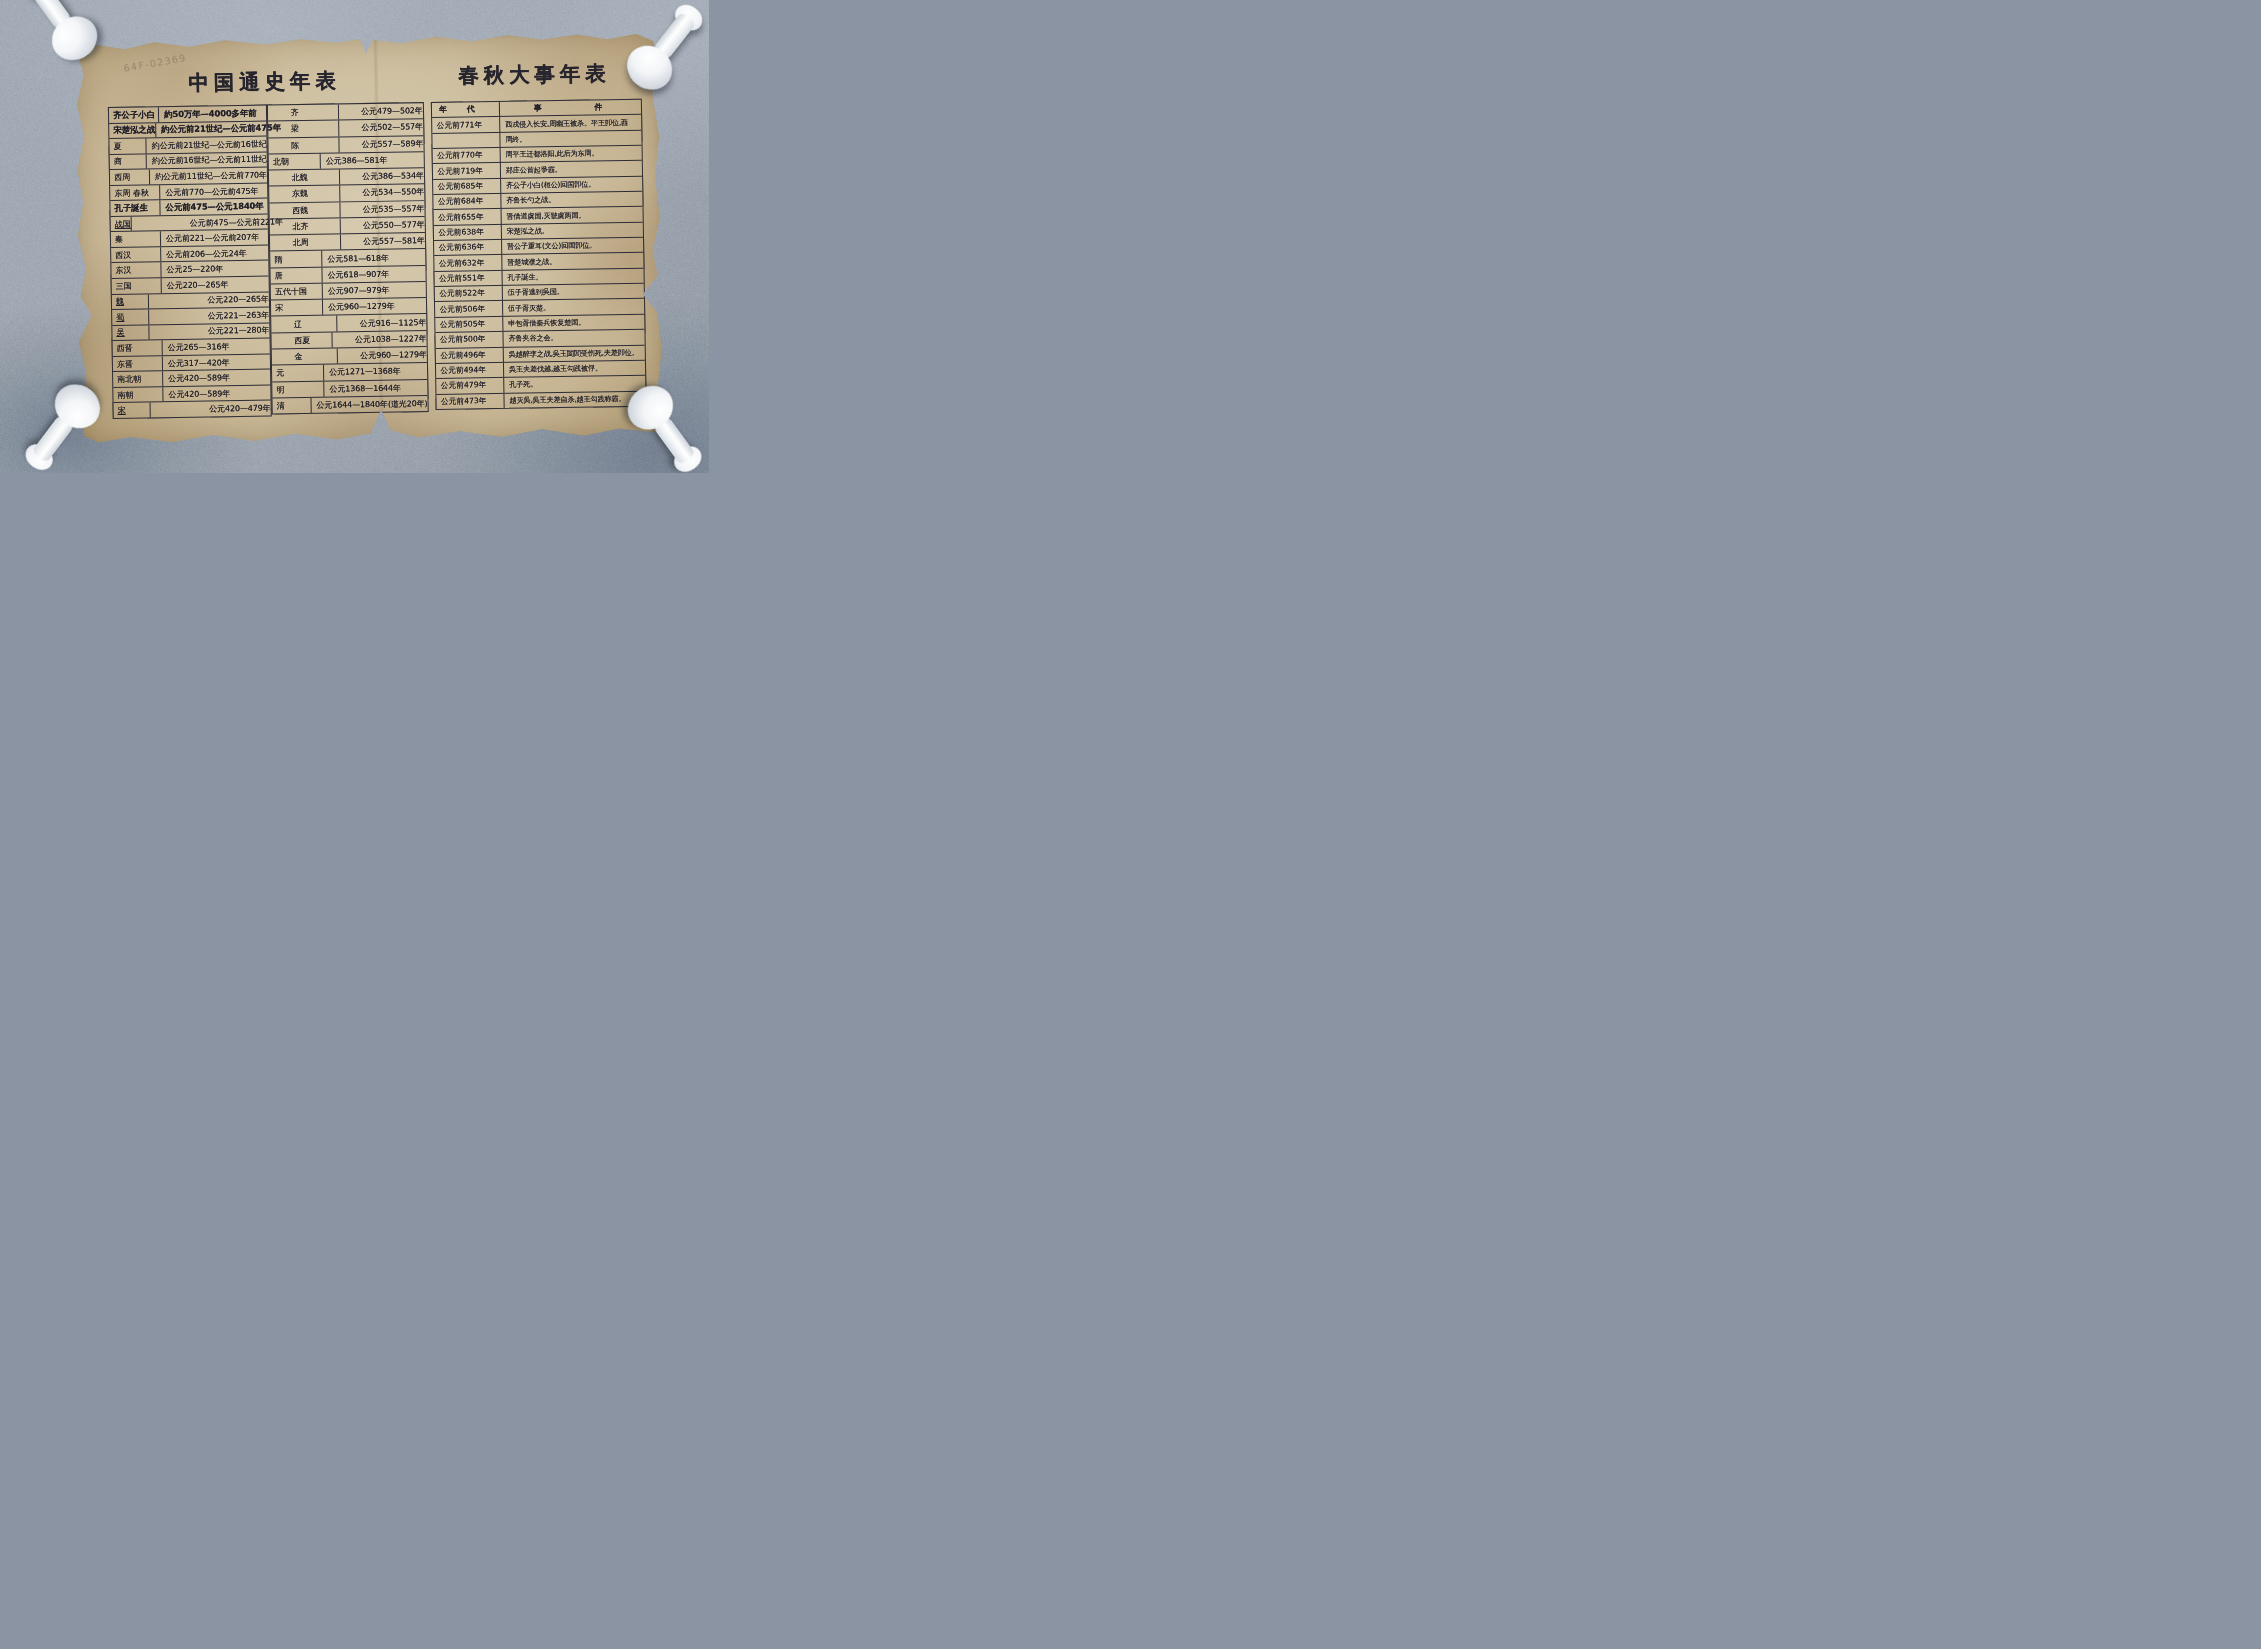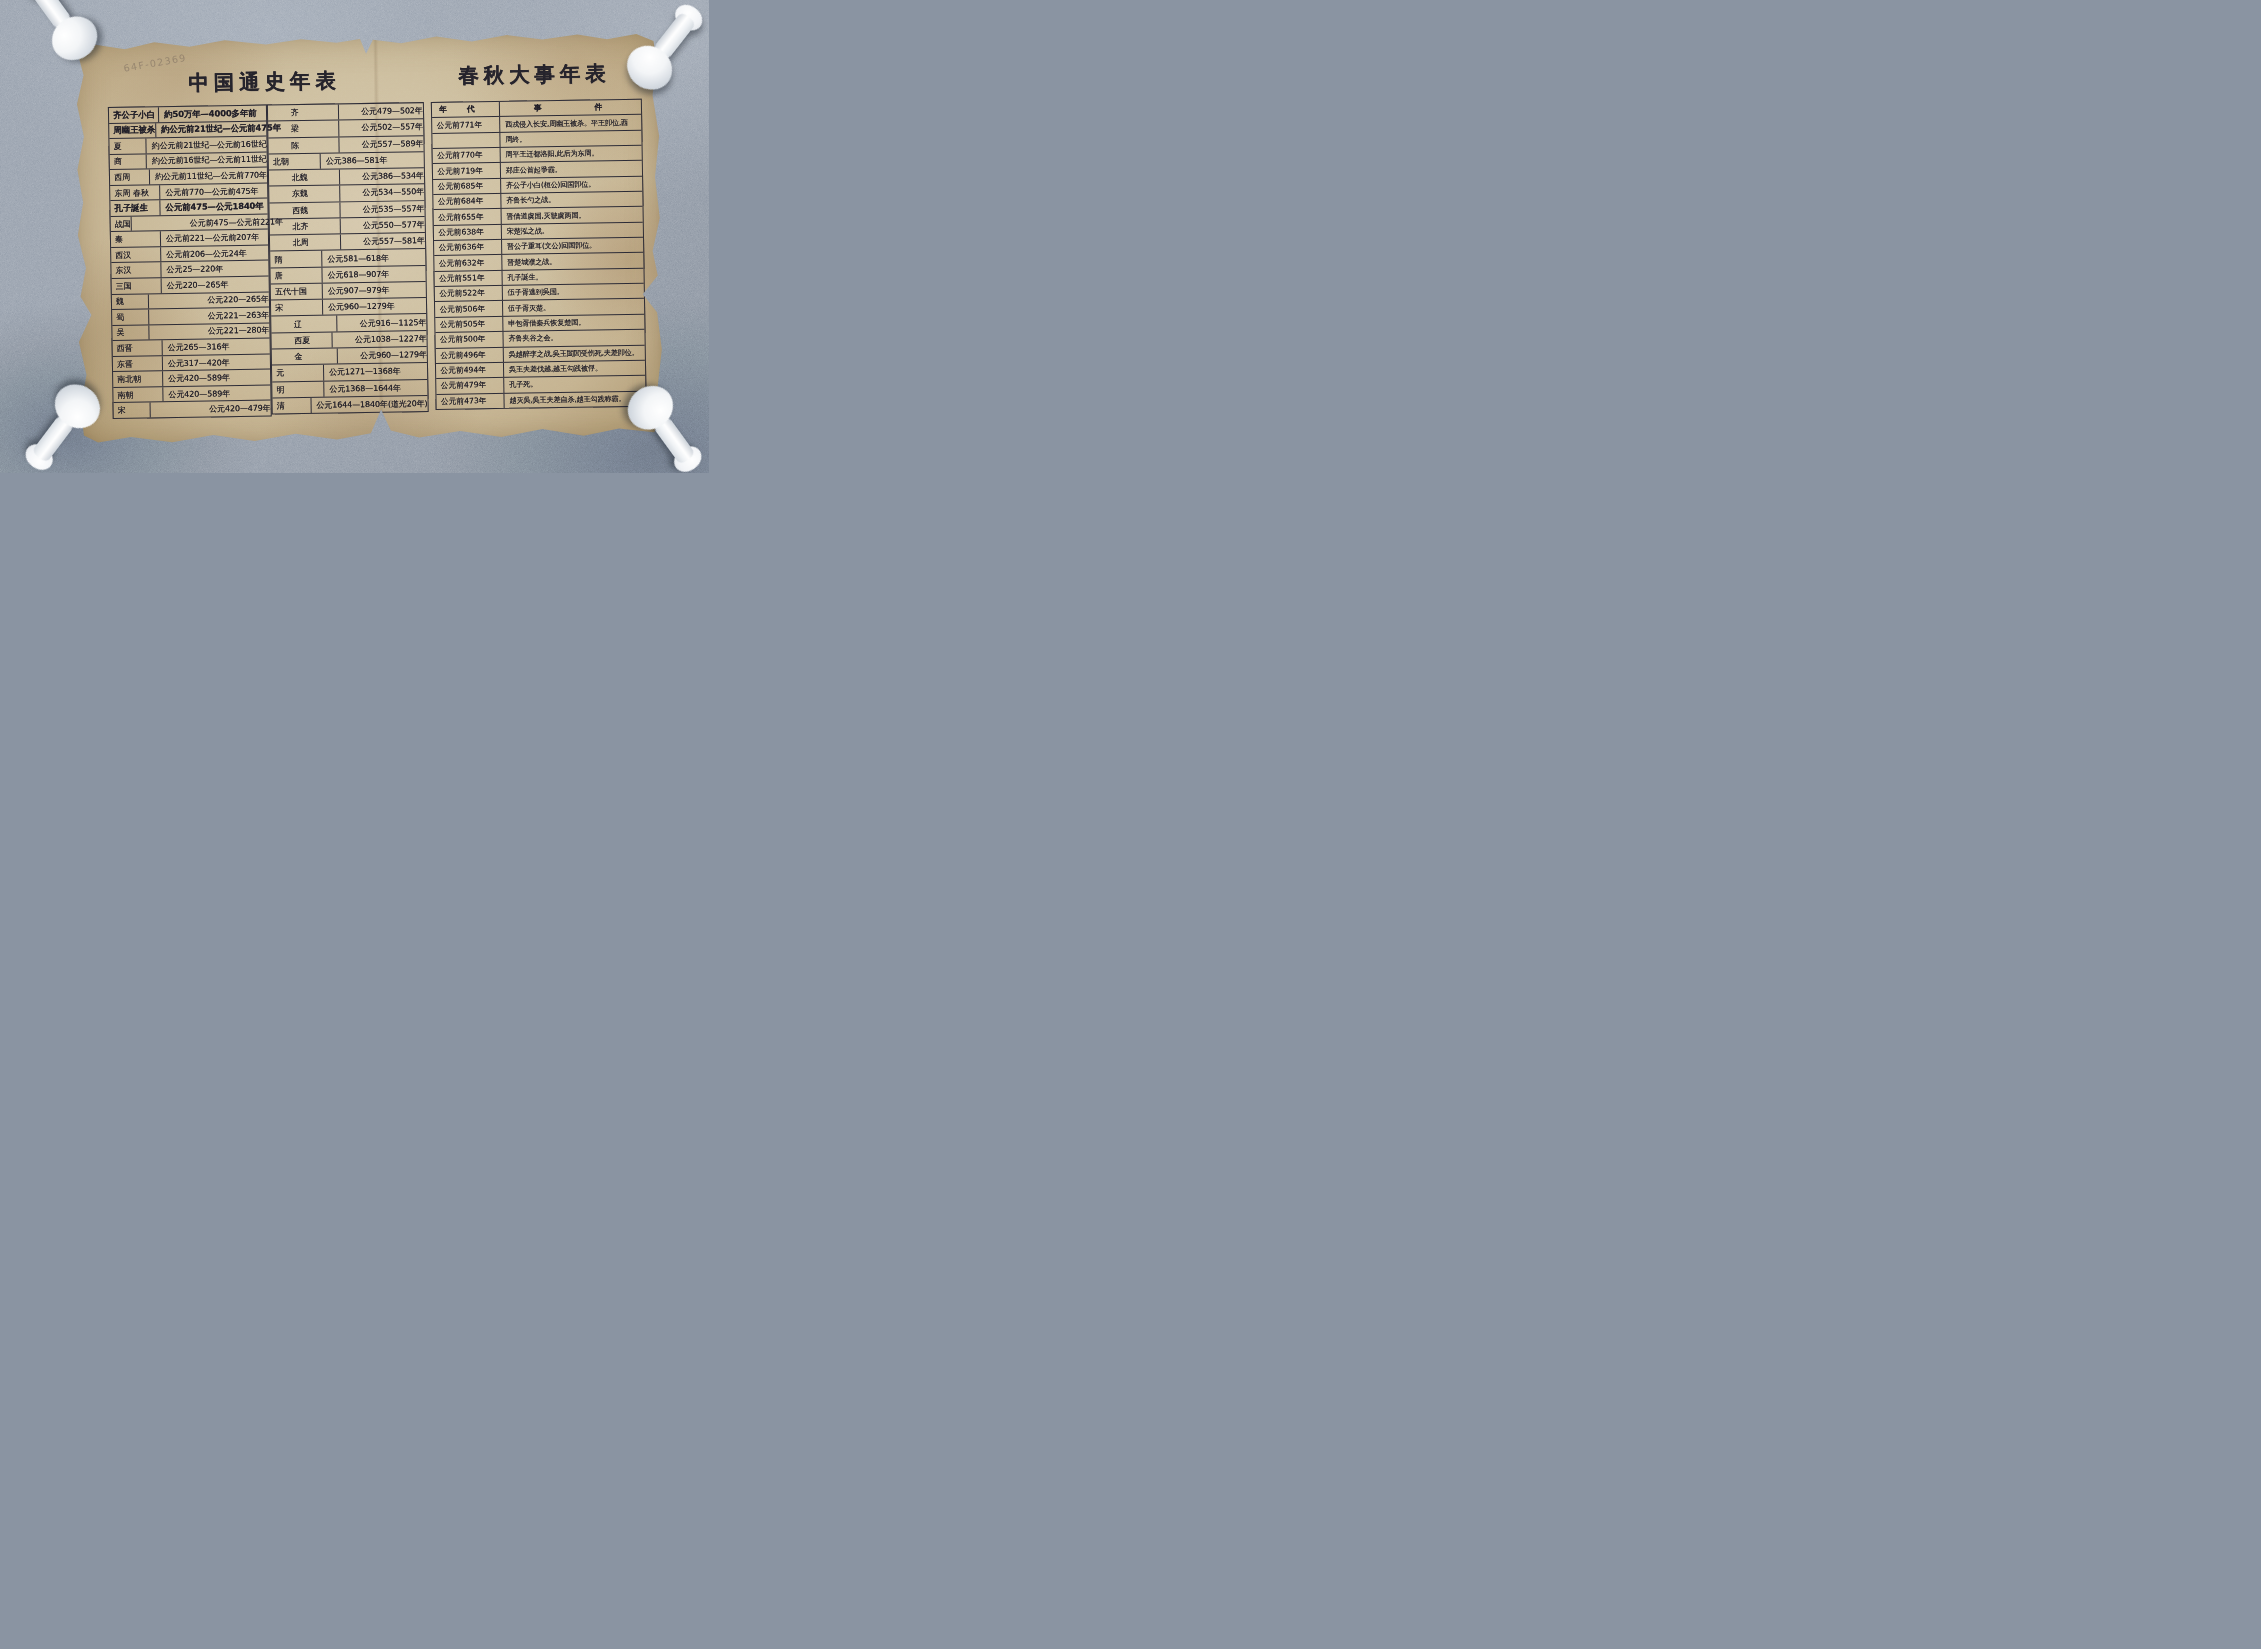--- a/index.html
+++ b/index.html
@@ -77,21 +77,21 @@
   #t1{left:35px;top:69px;width:157px;height:310px;font-size:8px;}
   #t2{left:194px;top:69px;width:155px;height:308px;font-size:8px;}
   #t3{left:358px;top:69px;width:209px;height:306px;font-size:7.7px;}
   .trow{flex:1 1 0;display:flex;border-bottom:0.9px solid var(--line);min-height:0;}
   .trow:last-child{border-bottom:none;}
   .cell{display:flex;align-items:center;white-space:nowrap;overflow:visible;
     text-shadow:0 0 0.3px rgba(30,28,40,.85);}
   #t1 .lbl{width:45px;padding-left:4.1px;}
   #t2 .lbl{width:47px;padding-left:4.1px;}
   .val{flex:1;border-left:0.9px solid var(--line);padding-left:5px;letter-spacing:-0.1px;}
-  #t1 .trow.indent .lbl{}
+  #t1 .trow.indent .lbl{text-decoration:underline;}
   #t1 .trow.indent .val{padding-left:58px;}
   #t2 .trow.indent .lbl{padding-left:22.6px;}
   #t2 .trow.indent .val{padding-left:22.6px;}
   .trow.bold{font-weight:bold;font-size:8.4px;}
   #t3 .year{width:62px;padding-left:4.5px;}
   #t3 .event{flex:1;border-left:0.9px solid var(--line);padding-left:5.4px;font-size:7.2px;letter-spacing:-0.2px;}
   #t3 .ehead .year-text{letter-spacing:20px;transform:translateX(2.7px);}
   #t3 .ehead .event-text{letter-spacing:53px;transform:translateX(29px);font-size:7.7px;}
   #t3 .ehead .cell{font-weight:bold;}
   
@@ -134,21 +134,21 @@
 
   <div class="title title-left">中国通史年表</div>
   <div class="title title-right">春秋大事年表</div>
 
   <div class="dtable" id="t1">
       <div class="trow bold">
         <div class="cell lbl">齐公子小白</div>
         <div class="cell val">約50万年—4000多年前</div>
       </div>
       <div class="trow bold">
-        <div class="cell lbl">周幽王被杀</div>
+        <div class="cell lbl">宋楚泓之战</div>
         <div class="cell val">約公元前21世纪—公元前475年</div>
       </div>
       <div class="trow">
         <div class="cell lbl">夏</div>
         <div class="cell val">約公元前21世纪—公元前16世纪</div>
       </div>
       <div class="trow">
         <div class="cell lbl">商</div>
         <div class="cell val">約公元前16世纪—公元前11世纪</div>
       </div>

